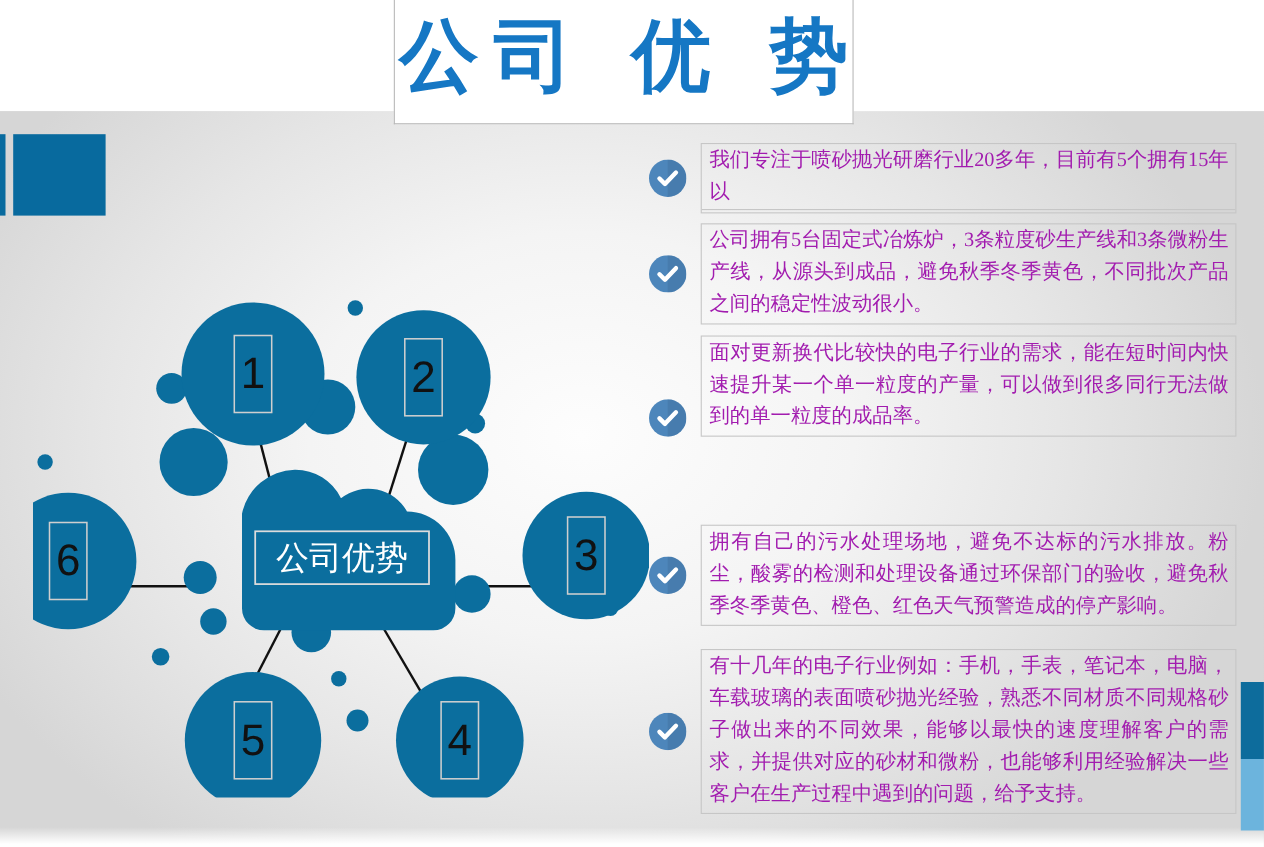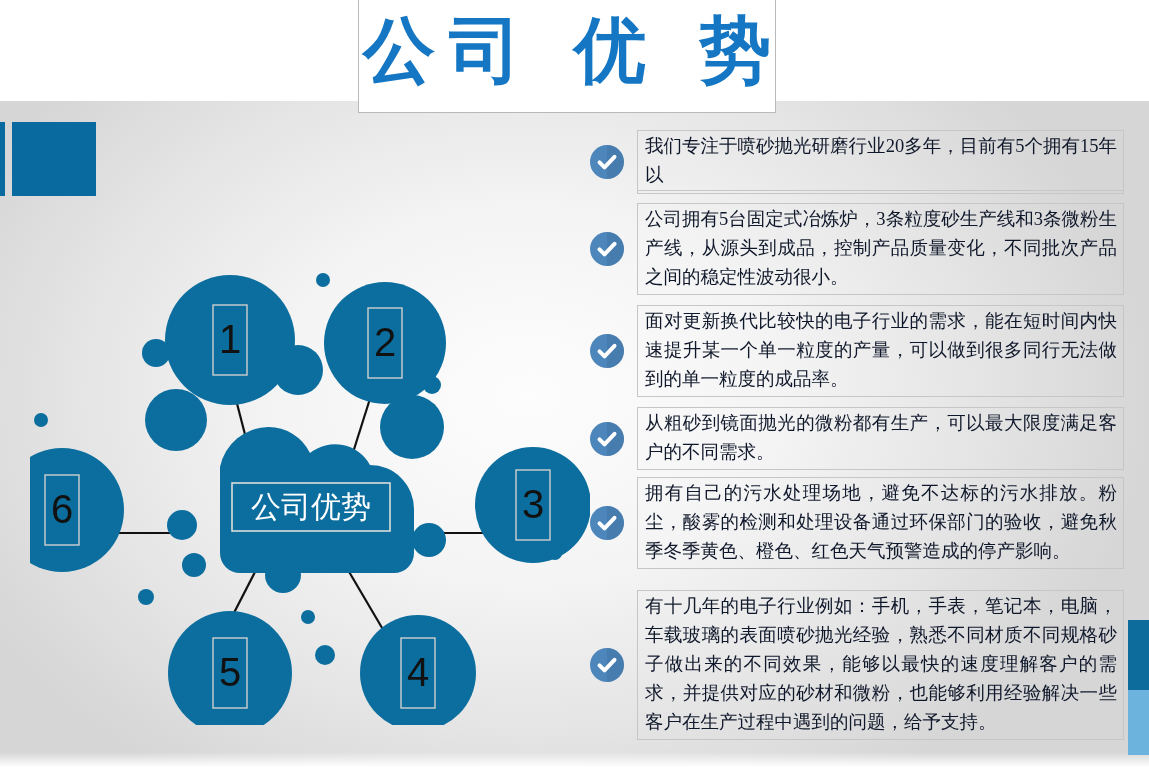--- a/index.html
+++ b/index.html
@@ -90,21 +90,21 @@
     background:transparent;
     box-sizing:border-box;
     padding:1px 6px 2px 7px;
     width:487px;
   }
   .bullet-box p{
     margin:0;
     font-family:"Liberation Serif","DejaVu Serif",serif;
     font-size:18.5px;
     line-height:29px;
-    color:#0f172a;
+    color:#a21caf;
     text-align:justify;
     text-justify:inter-character;
     letter-spacing:0px;
   }
   .bullet-box.divided p:first-child{
     border-bottom:1px solid #c6c6c6;
     margin:0 -6px 0 -7px;
     padding:0 6px 0 7px;
   }
 </style>
@@ -224,49 +224,37 @@
 
     <div class="bullet-row" style="top:73px;left:0px;">
       <span class="check-icon">
         <svg width="34" height="34" viewBox="0 0 34 34" xmlns="http://www.w3.org/2000/svg">
           <circle cx="17" cy="17" r="17" fill="#4d86bb"></circle>
           <path d="M17,0 a17,17 0 0 1 17,17 a17,17 0 0 1 -17,17 z" fill="#40719f" opacity="0.45"></path>
           <path d="M9.5,17.3 l5,5 l10,-10.5" fill="none" stroke="#ffffff" stroke-width="4" stroke-linecap="round" stroke-linejoin="round"></path>
         </svg>
       </span>
       <div class="bullet-box">
-        <p>公司拥有5台固定式冶炼炉，3条粒度砂生产线和3条微粉生产线，从源头到成品，控制产品质量变化，不同批次产品之间的稳定性波动很小。</p>
-      </div>
-    </div>
-
-    <div class="bullet-row" style="top:175px;left:0px;">
+        <p>公司拥有5台固定式冶炼炉，3条粒度砂生产线和3条微粉生产线，从源头到成品，避免秋季冬季黄色，不同批次产品之间的稳定性波动很小。</p>
+      </div>
+    </div>
+
+    <div class="bullet-row" style="top:175px;left:0px;align-items:flex-end;">
       <span class="check-icon">
         <svg width="34" height="34" viewBox="0 0 34 34" xmlns="http://www.w3.org/2000/svg">
           <circle cx="17" cy="17" r="17" fill="#4d86bb"></circle>
           <path d="M17,0 a17,17 0 0 1 17,17 a17,17 0 0 1 -17,17 z" fill="#40719f" opacity="0.45"></path>
           <path d="M9.5,17.3 l5,5 l10,-10.5" fill="none" stroke="#ffffff" stroke-width="4" stroke-linecap="round" stroke-linejoin="round"></path>
         </svg>
       </span>
       <div class="bullet-box">
         <p>面对更新换代比较快的电子行业的需求，能在短时间内快速提升某一个单一粒度的产量，可以做到很多同行无法做到的单一粒度的成品率。</p>
       </div>
     </div>
 
-    <div class="bullet-row" style="top:277px;left:0px;">
-      <span class="check-icon">
-        <svg width="34" height="34" viewBox="0 0 34 34" xmlns="http://www.w3.org/2000/svg">
-          <circle cx="17" cy="17" r="17" fill="#4d86bb"></circle>
-          <path d="M17,0 a17,17 0 0 1 17,17 a17,17 0 0 1 -17,17 z" fill="#40719f" opacity="0.45"></path>
-          <path d="M9.5,17.3 l5,5 l10,-10.5" fill="none" stroke="#ffffff" stroke-width="4" stroke-linecap="round" stroke-linejoin="round"></path>
-        </svg>
-      </span>
-      <div class="bullet-box">
-        <p>从粗砂到镜面抛光的微粉都有生产，可以最大限度满足客户的不同需求。</p>
-      </div>
-    </div>
 
     <div class="bullet-row" style="top:347px;left:0px;justify-content:space-between;">
       <span class="check-icon">
         <svg width="34" height="34" viewBox="0 0 34 34" xmlns="http://www.w3.org/2000/svg">
           <circle cx="17" cy="17" r="17" fill="#4d86bb"></circle>
           <path d="M17,0 a17,17 0 0 1 17,17 a17,17 0 0 1 -17,17 z" fill="#40719f" opacity="0.45"></path>
           <path d="M9.5,17.3 l5,5 l10,-10.5" fill="none" stroke="#ffffff" stroke-width="4" stroke-linecap="round" stroke-linejoin="round"></path>
         </svg>
       </span>
       <div class="bullet-box">

